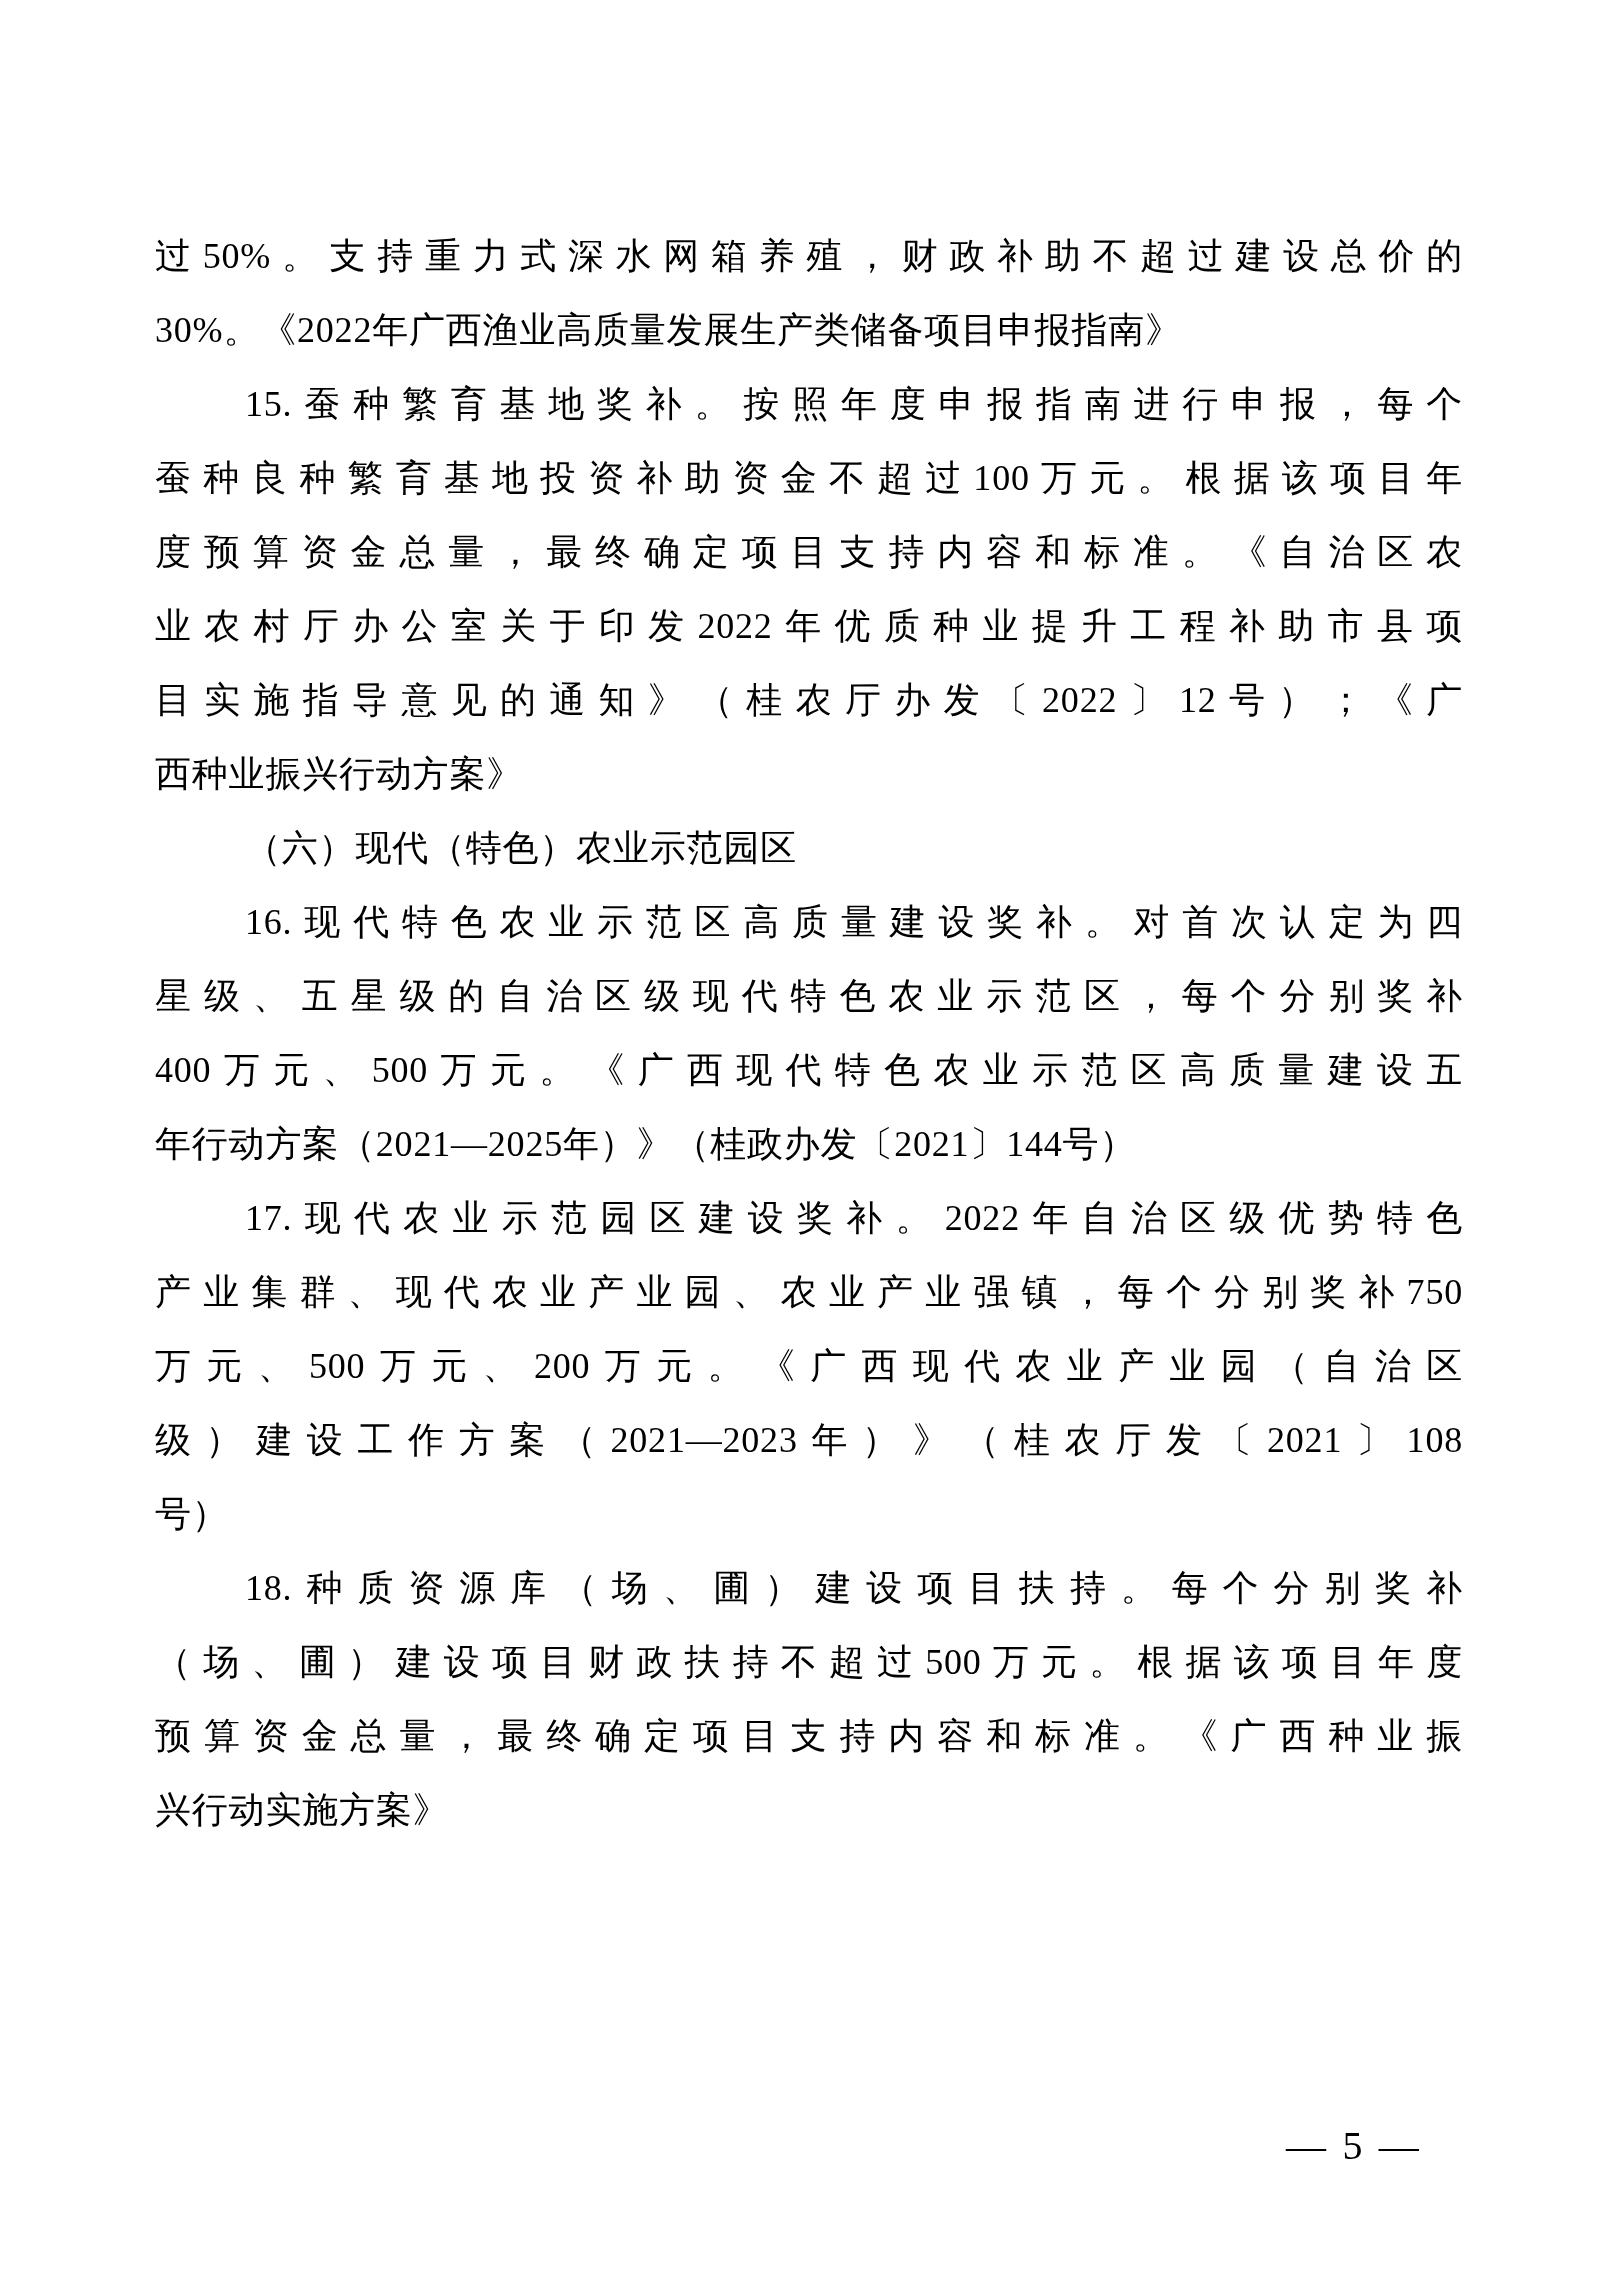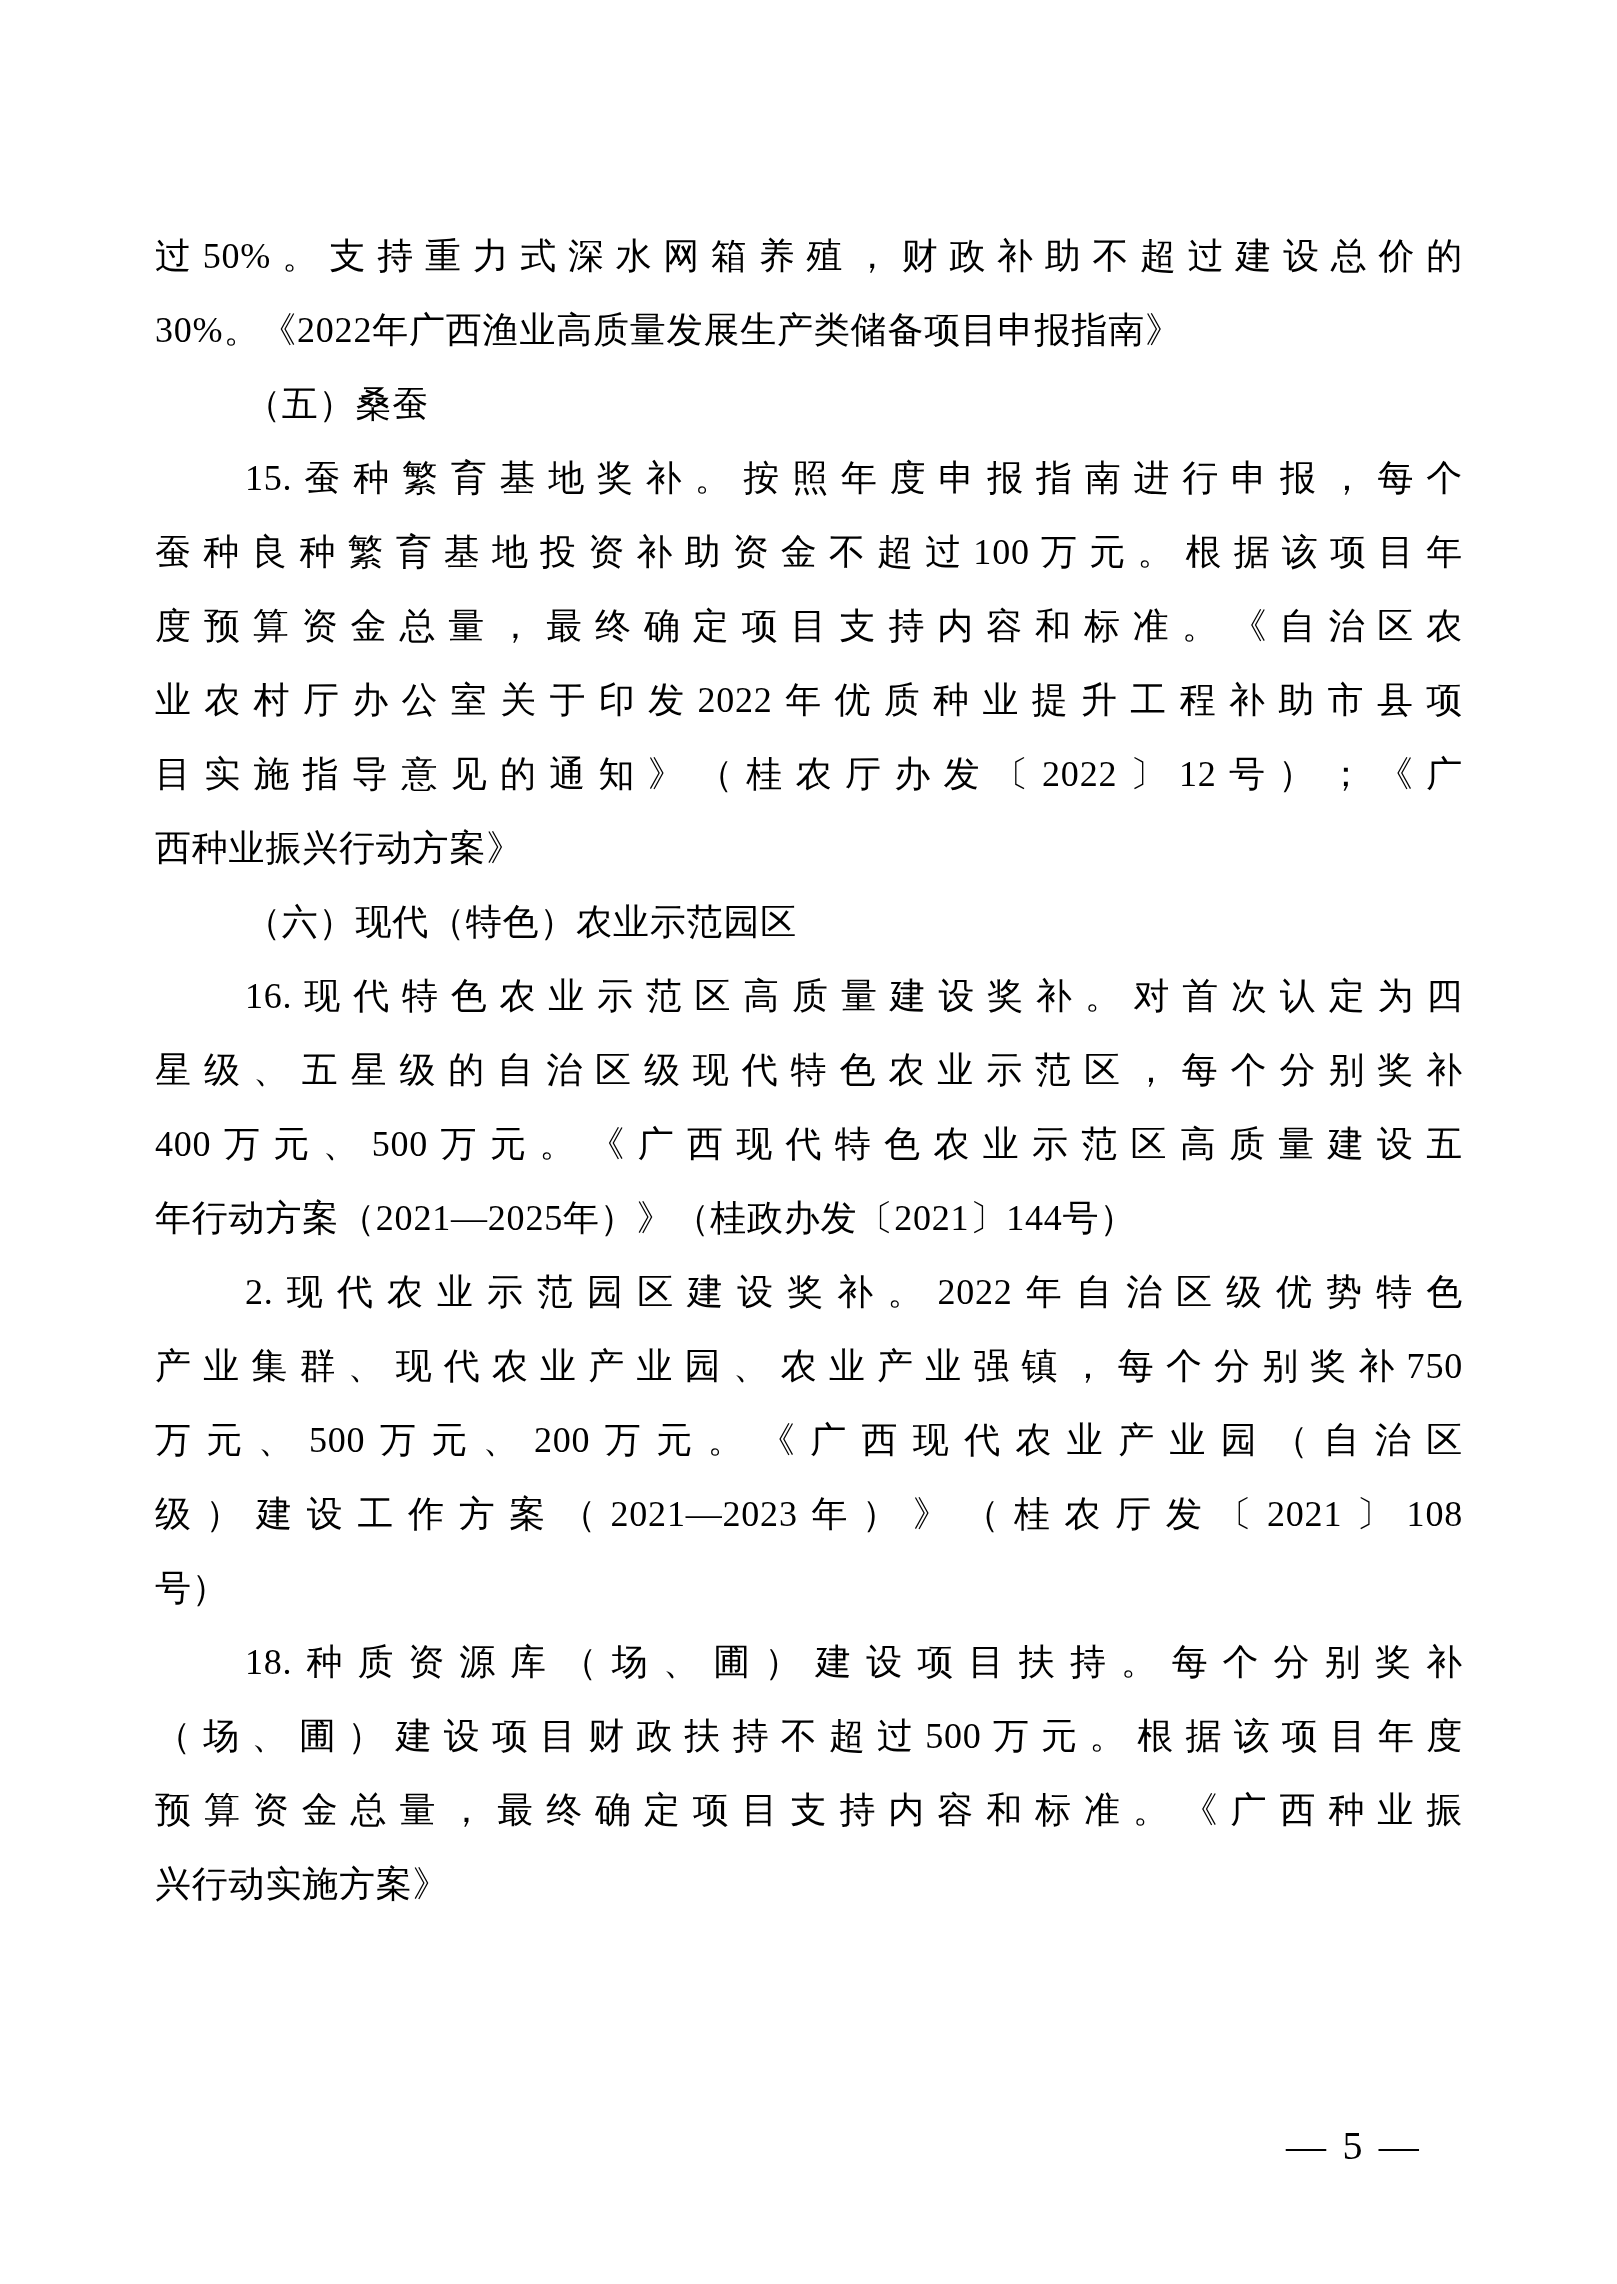--- a/index.html
+++ b/index.html
@@ -49,33 +49,32 @@
     color: #000000;
   }
 </style>
 </head>
 <body>
 
 <div class="page">
   <div class="doc" id="doc">
       <div class="line just"><span class="run">过50%。支持重力式深水网箱养殖，财政补助不超过建设总价的</span></div>
       <div class="line"><span class="run">30%。</span><span class="run b">《2022年广西渔业高质量发展生产类储备项目申报指南》</span></div>
-      <div class="line ind"><span class="run b">（五）桑蚕</span></div>
       <div class="line just ind"><span class="run b">15.蚕种繁育基地奖补。</span><span class="run">按照年度申报指南进行申报，每个</span></div>
       <div class="line just"><span class="run">蚕种良种繁育基地投资补助资金不超过100万元。根据该项目年</span></div>
       <div class="line just"><span class="run">度预算资金总量，最终确定项目支持内容和标准。</span><span class="run b">《自治区农</span></div>
       <div class="line just"><span class="run b">业农村厅办公室关于印发2022年优质种业提升工程补助市县项</span></div>
       <div class="line just"><span class="run b">目实施指导意见的通知》（桂农厅办发〔2022〕12号）；《广</span></div>
       <div class="line"><span class="run b">西种业振兴行动方案》</span></div>
       <div class="line ind"><span class="run b">（六）现代（特色）农业示范园区</span></div>
       <div class="line just ind"><span class="run b">16.现代特色农业示范区高质量建设奖补。</span><span class="run">对首次认定为四</span></div>
       <div class="line just"><span class="run">星级、五星级的自治区级现代特色农业示范区，每个分别奖补</span></div>
       <div class="line just"><span class="run">400万元、500万元。</span><span class="run b">《广西现代特色农业示范区高质量建设五</span></div>
       <div class="line"><span class="run b">年行动方案（2021—2025年）》（桂政办发〔2021〕144号）</span></div>
-      <div class="line just ind"><span class="run b">2.现代农业示范园区建设奖补。</span><span class="run">2022年自治区级优势特色</span></div>
+      <div class="line just ind"><span class="run b">17.现代农业示范园区建设奖补。</span><span class="run">2022年自治区级优势特色</span></div>
       <div class="line just"><span class="run">产业集群、现代农业产业园、农业产业强镇，每个分别奖补750</span></div>
       <div class="line just"><span class="run">万元、500万元、200万元。</span><span class="run b">《广西现代农业产业园（自治区</span></div>
       <div class="line just"><span class="run b">级）建设工作方案（2021—2023年）》（桂农厅发〔2021〕108</span></div>
       <div class="line"><span class="run b">号）</span></div>
       <div class="line just ind"><span class="run b">18.种质资源库（场、圃）建设项目扶持。</span><span class="run">每个分别奖补</span></div>
       <div class="line just"><span class="run">（场、圃）建设项目财政扶持不超过500万元。根据该项目年度</span></div>
       <div class="line just"><span class="run">预算资金总量，最终确定项目支持内容和标准。</span><span class="run b">《广西种业振</span></div>
       <div class="line"><span class="run b">兴行动实施方案》</span></div>
     </div>
   <div class="footer">— 5 —</div>

